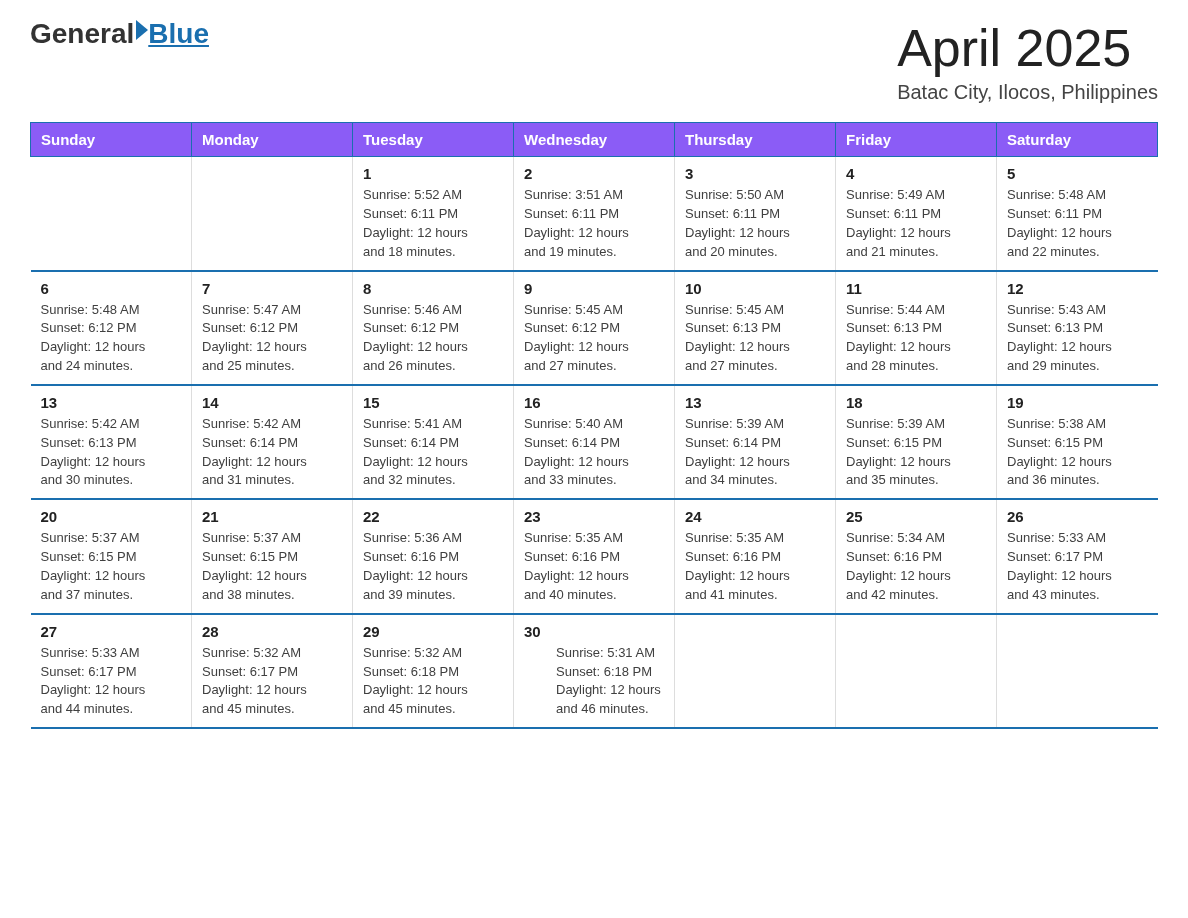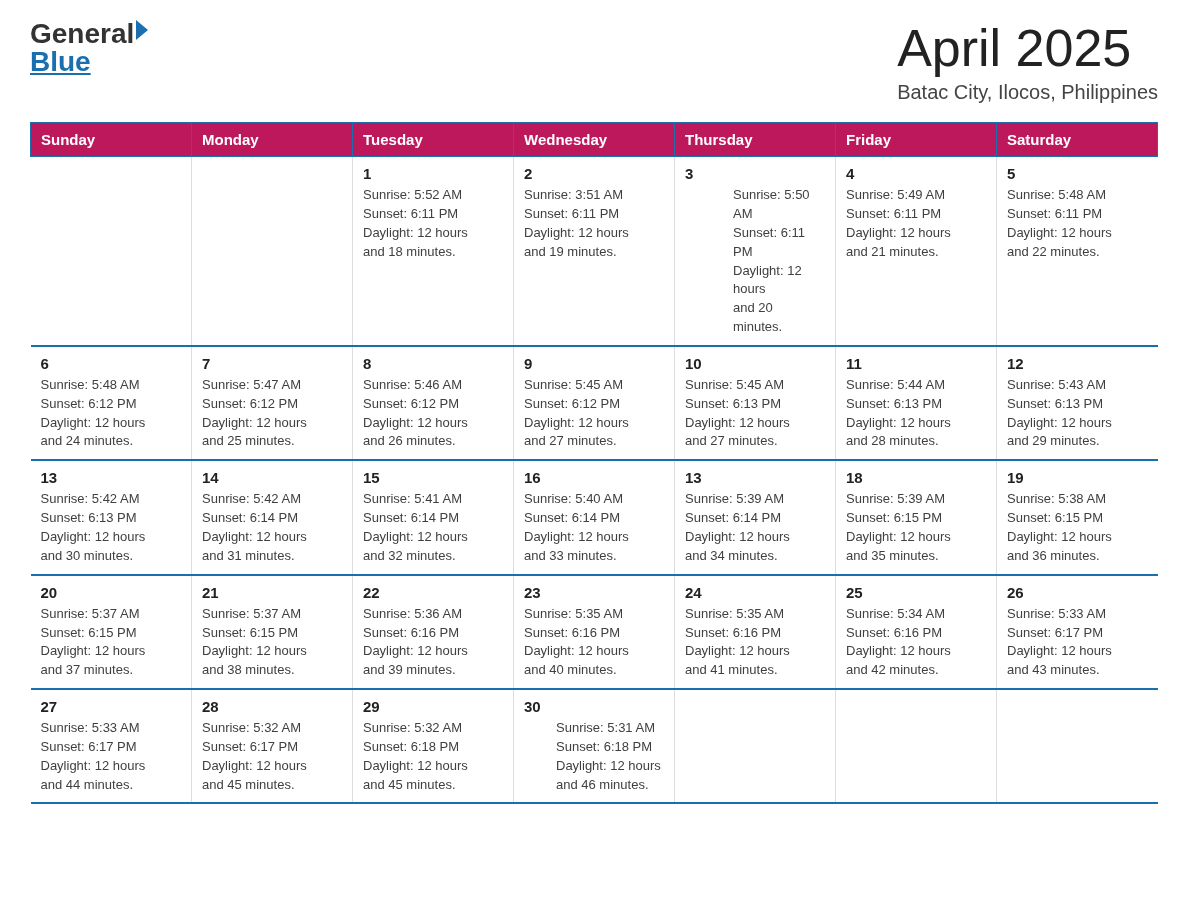--- a/index.html
+++ b/index.html
@@ -38,21 +38,21 @@
       width: 0;
       height: 0;
       border-left: 12px solid #1a6faf;
       border-top: 10px solid transparent;
       border-bottom: 10px solid transparent;
       margin-left: 2px;
       margin-bottom: 8px;
     }
     .logo-text-wrap {
       display: flex;
-      flex-direction: column;
+      flex-direction: row;
       align-items: flex-start;
     }
     .logo-top-row {
       display: flex;
       align-items: center;
     }
     .title-block {
       text-align: left;
     }
     .title-month {
@@ -65,21 +65,21 @@
       font-size: 20px;
       color: #444;
       margin-top: 4px;
     }
     table {
       width: 100%;
       border-collapse: collapse;
       table-layout: fixed;
     }
     thead tr {
-      background-color: #be185d;
+      background-color: #8b5cf6;
     }
     thead th {
       color: #fff;
       font-size: 15px;
       font-weight: 600;
       padding: 8px 10px;
       text-align: left;
       border: 1px solid #1a6faf;
     }
     tbody tr {
@@ -156,21 +156,21 @@
         </td>
         <td>
           <span class="day-number">2</span>
           <div class="day-info" style="white-space: pre-line;">Sunrise: 3:51 AM
 Sunset: 6:11 PM
 Daylight: 12 hours
 and 19 minutes.</div>
         </td>
         <td>
           <span class="day-number">3</span>
-          <div class="day-info" style="white-space: pre-line; margin-left: 48px;">Sunrise: 5:50 AM
+          <div class="day-info" style="white-space: pre-line;">Sunrise: 5:50 AM
 Sunset: 6:11 PM
 Daylight: 12 hours
 and 20 minutes.</div>
         </td>
         <td>
           <span class="day-number">4</span>
           <div class="day-info" style="white-space: pre-line;">Sunrise: 5:49 AM
 Sunset: 6:11 PM
 Daylight: 12 hours
 and 21 minutes.</div>

